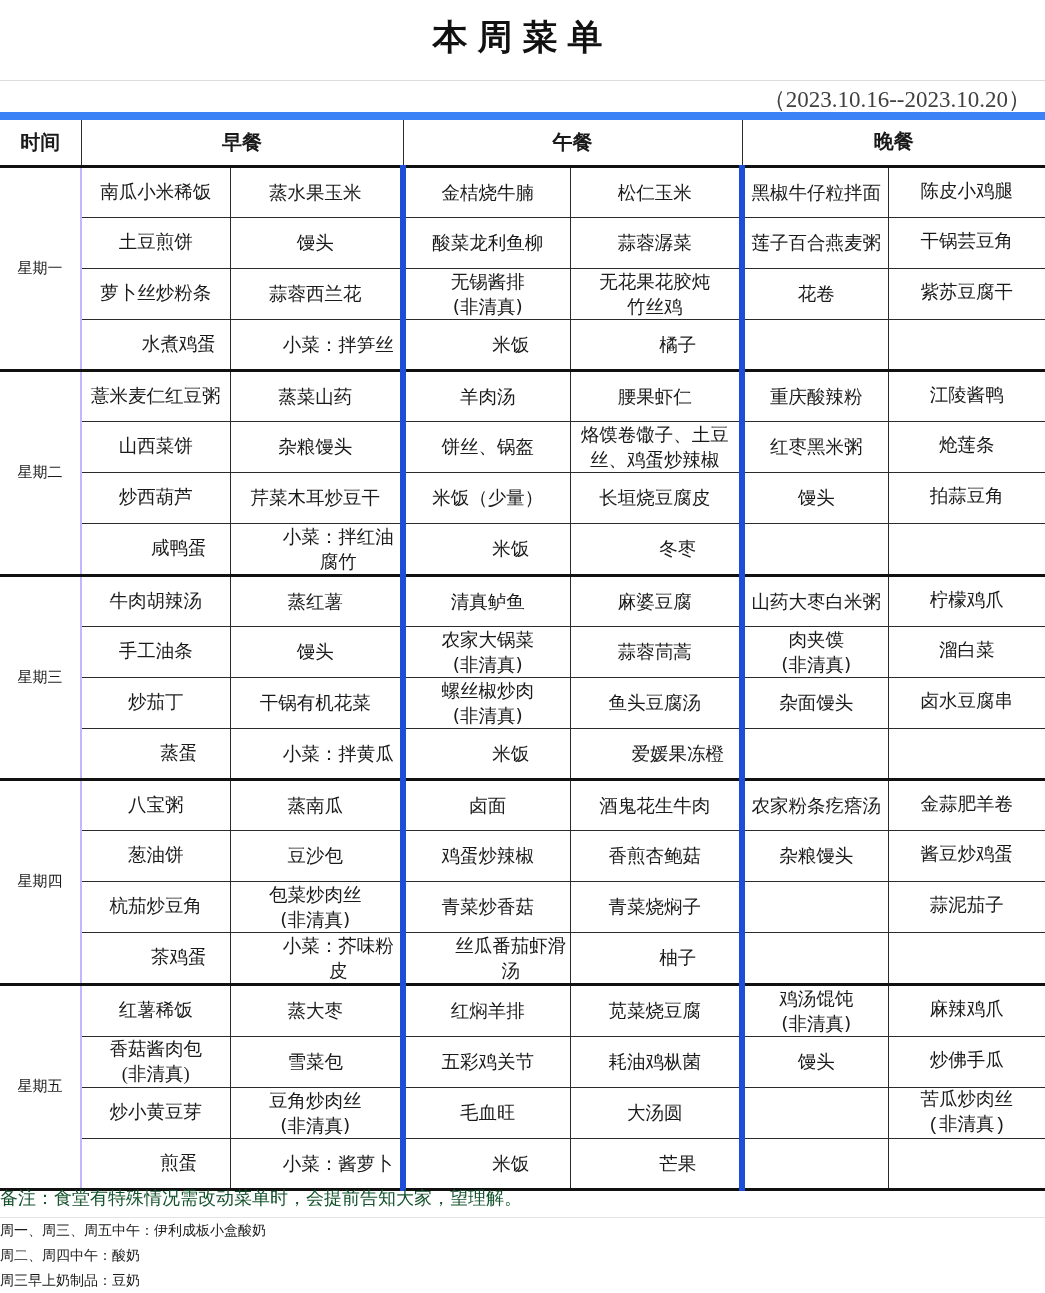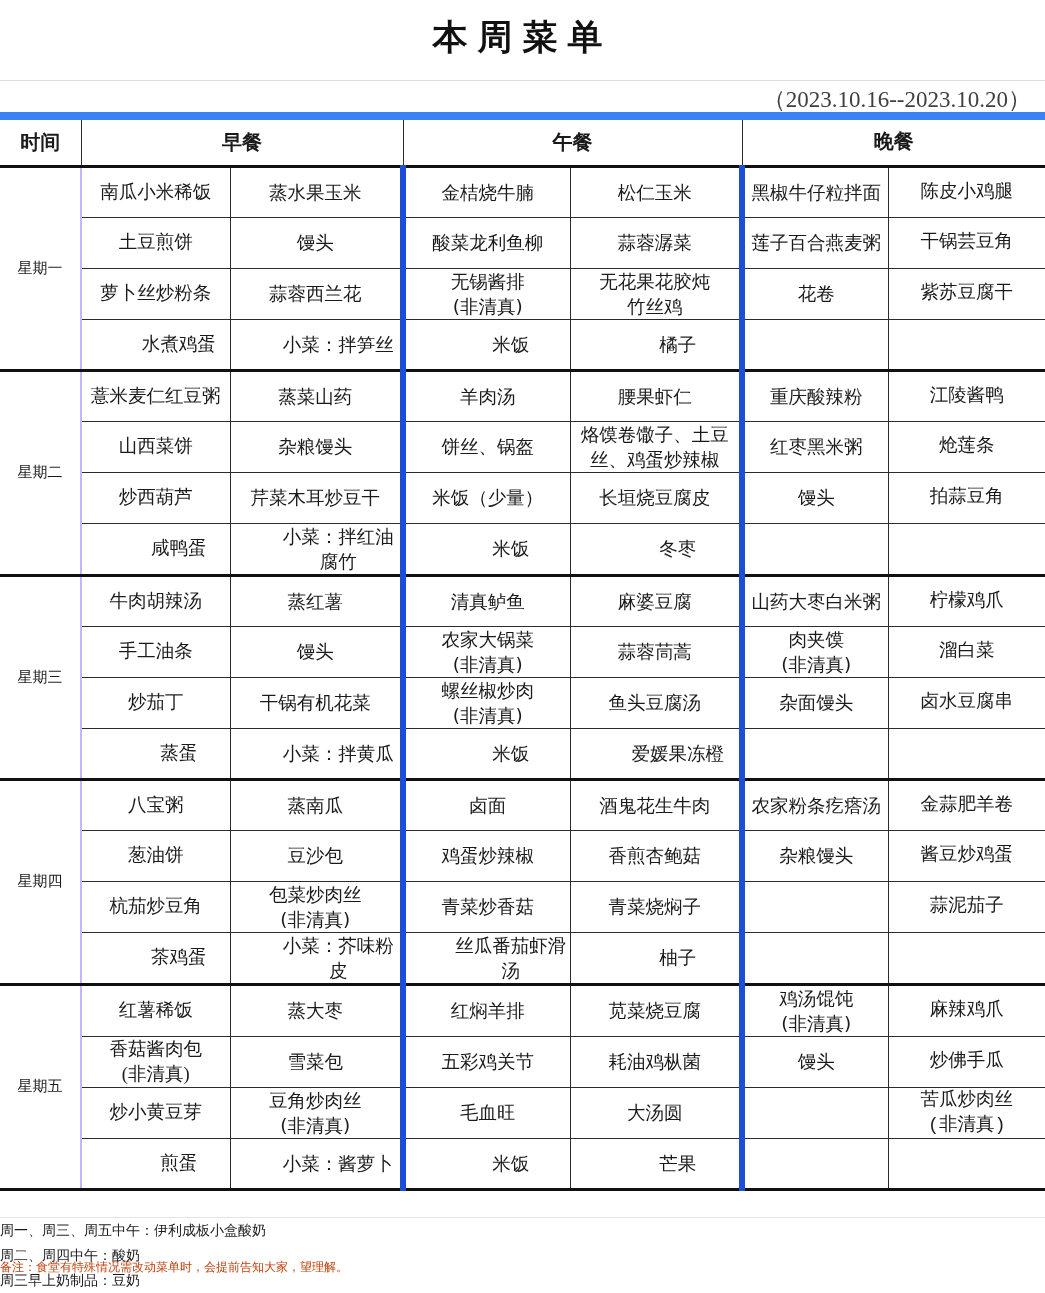--- a/index.html
+++ b/index.html
@@ -41,21 +41,21 @@
   table.menu td.day {
     border-left: none; font-size: 15px;
   }
   table.menu tr.last td { border-bottom: 3px solid #111; padding-left: 48px; }
   table.menu td.l1 { border-left: 2px solid #c4b5fd; font-family: Liberation Serif, serif; }
   table.menu td.c-b, table.menu td.d-b { border-left: 6px solid #1d4ed8; }
   table.menu td:last-child, table.menu th:last-child { border-right: none; font-family: Liberation Mono, monospace; }
   .two-line { display: inline-block; line-height: 25px; }
 
   .note {
-    position: absolute; left: 0; top: 1259px; font-size: 12px; color: #c2410c;
+    position: absolute; left: 0; top: 1186px; font-size: 18px; color: #14532d;
   }
   .note-rule { position: absolute; left: 0; top: 1217px; width: 1045px; height: 1px; background: #e4e4e4; }
   .extra { position: absolute; left: 0; font-size: 14px; color: #1a1a1a; }
 </style>
 </head>
 <body>
 
 <div class="title">本周菜单</div>
 <div class="title-rule"></div>
 <div class="date-range">（2023.10.16--2023.10.20）</div>

